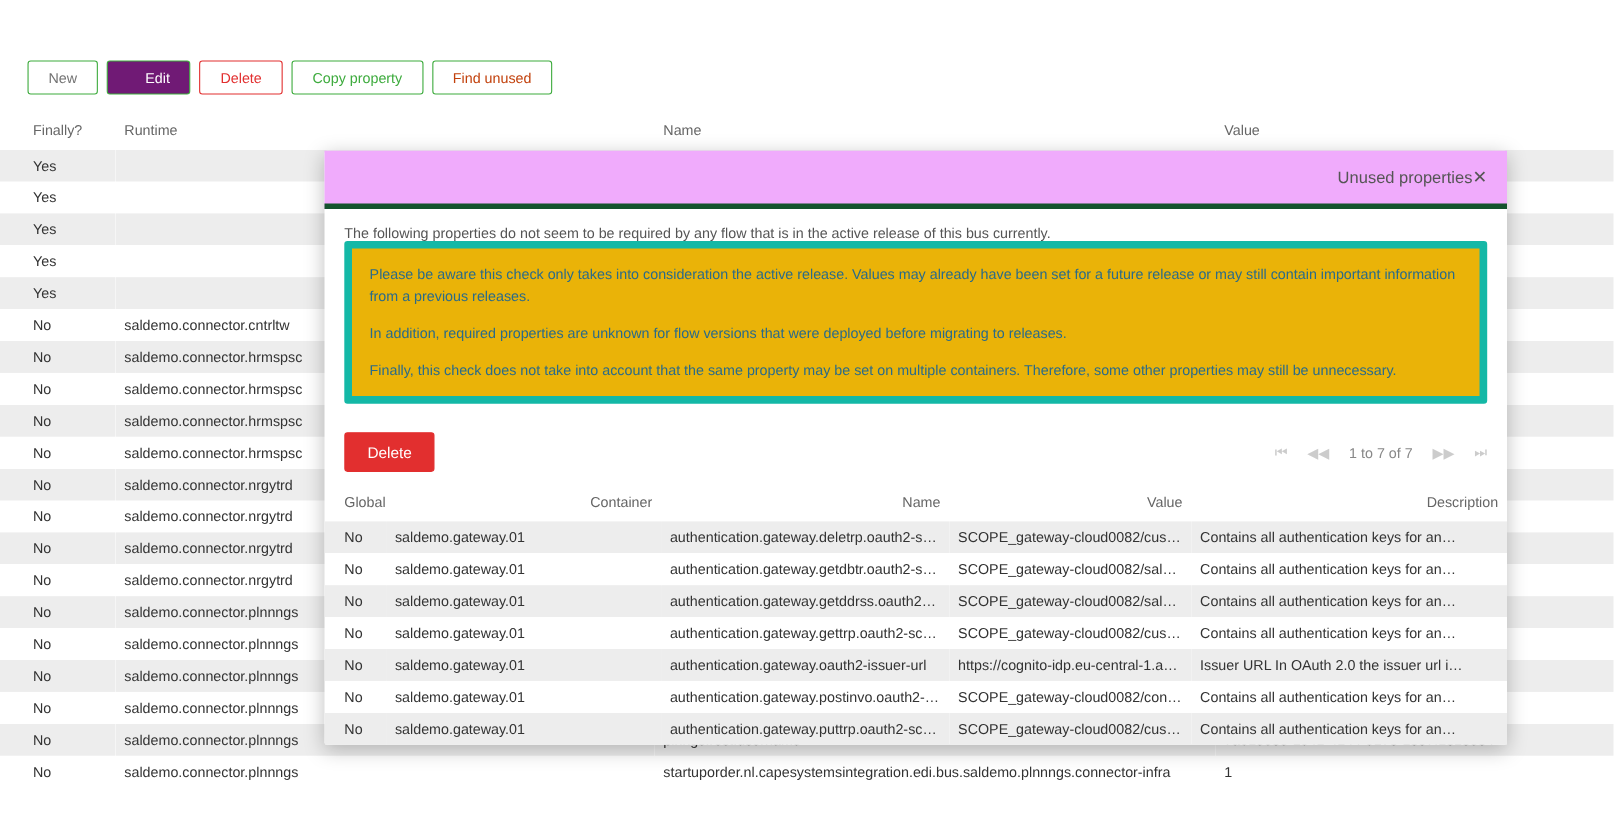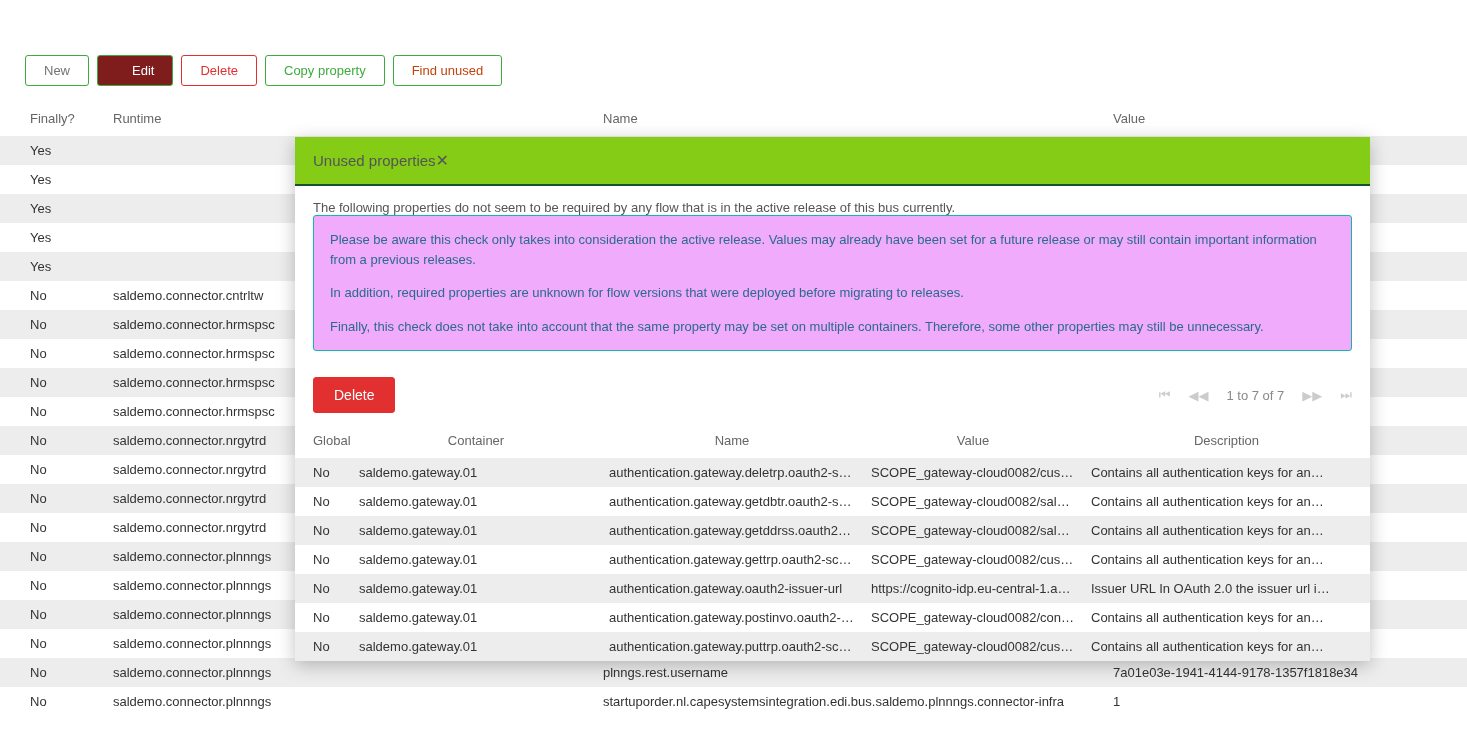--- a/index.html
+++ b/index.html
@@ -18,21 +18,21 @@
   }
   .btn {
     padding: 7px 18px;
     font-size: 13px;
     border-radius: 3px;
     cursor: pointer;
     background: #fff;
     border: 1px solid;
   }
   .btn-new { color:#737373; border-color:#3dab3d; }
-  .btn-edit { color:#fff; background:#7f1d1d; border-color:#3dab3d;padding-left:34px; }
+  .btn-edit { color:#fff; background:#701a75; border-color:#3dab3d;padding-left:34px; }
   .btn-delete-outline { color:#e22f2f; border-color:#e22f2f; }
   .btn-copy { color:#3dab3d; border-color:#3dab3d; }
   .btn-find { color:#c2410c; border-color:#3dab3d; }
 
   .main-table { width:100%; border-collapse:collapse; }
   .main-table th {
     text-align:left;
     font-weight:400;
     color:#666;
     padding:10px 8px;
@@ -61,33 +61,33 @@
     position:absolute;
     top:137px;
     left:295px;
     width:1075px;
     background:#fff;
     box-shadow:0 4px 18px rgba(0,0,0,0.25);
     border-radius:2px;
   }
   .modal-header{
     display:flex;
-    justify-content:flex-start;
+    justify-content:flex-end;
     align-items:center;
-    background:#84cc16;
+    background:#f0abfc;
     padding:14px 18px;
-    border-bottom:2px solid #14532d;
+    border-bottom:5px solid #14532d;
   }
   .modal-title{ font-size:15px; color:#555; font-weight:400;}
   .modal-close{ cursor:pointer; font-size:16px; color:#555; background:none; border:none; }
   .modal-body{ padding:14px 18px 10px; }
   .modal-desc{ font-size:13px; color:#555; }
   .info-box{
-    background:#f0abfc;
-    border:1px solid #14b8a6;
+    background:#eab308;
+    border:7px solid #14b8a6;
     border-radius:3px;
     padding:14px 16px;
     font-size:13px;
     color:#2a6b8a;
     line-height:1.5;
   }
   .info-box p{ margin-bottom:14px;}
   .info-box p:last-child{ margin-bottom:0;}
   .modal-actions{
     display:flex;
@@ -104,21 +104,21 @@
     cursor:pointer;
     font-size:14px;
   }
   .pager{ display:flex; align-items:center; gap:18px; color:#888; font-size:13px; }
   .pager .disabled{ color:#ccc; }
   .pager-btn{ cursor:pointer; background:none; border:none; font-size:13px; color:#888; }
   .pager-btn.disabled{ color:#ccc; cursor:default;}
 
   .modal-table{ width:100%; border-collapse:collapse; table-layout:fixed; margin-top:6px;}
   .modal-table th{
-    text-align:center;
+    text-align:right;
     font-weight:400;
     color:#666;
     padding:10px 8px;
     font-size:13px;
   }
   .modal-table th:first-child{ padding-left:18px;}
   .modal-table td{
     padding:7px 8px;
     font-size:13px;
     color:#333;

